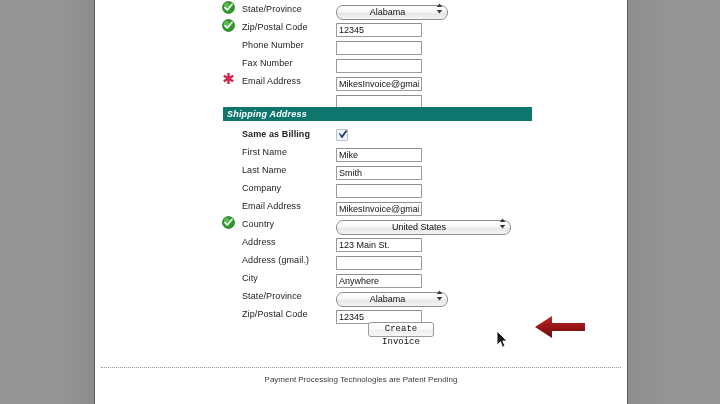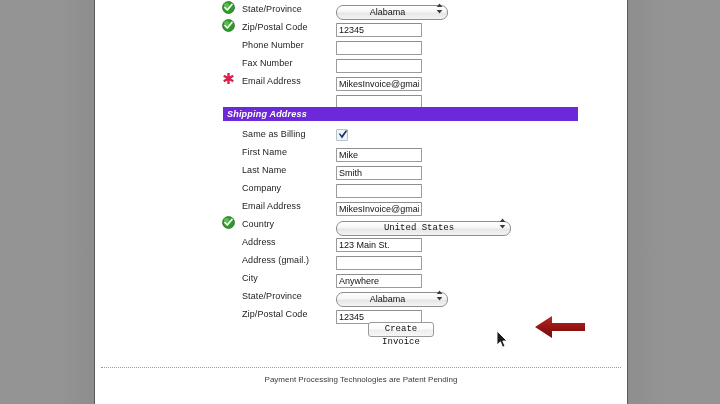--- a/index.html
+++ b/index.html
@@ -132,21 +132,20 @@
     background:
       linear-gradient(to bottom, #ffffff 0%, #f6f6f6 45%, #e6e6e6 55%, #f4f4f4 100%);
     padding: 0 14px 0 5px;
     -webkit-appearance: none;
     appearance: none;
     outline: none;
     text-align: center;
   }
   select.sel.country {
     width: 175px;
-    font-family: Liberation Mono, monospace;
   }
 
   .sel-wrap {
     position: relative;
     display: inline-block;
   }
   .sel-arrows {
     position: absolute;
     right: 5px;
     top: 2px;
@@ -165,23 +164,23 @@
     background: #eef4fa;
     border: 1px solid #b8c2cc;
     border-radius: 1px;
   }
   .cb svg { position: absolute; left: 0; top: -1px; }
 
   
   .section-bar {
     position: absolute;
     left: 128px;
-    width: 355px;
+    width: 309px;
     height: 14px;
-    background: #6d28d9;
+    background: #0f766e;
     color: #ffffff;
     font-size: 9px;
     font-weight: bold;
     font-style: italic;
     line-height: 14px;
     padding-left: 4px;
     box-sizing: border-box;
     letter-spacing: 0.2px;
   }
 
@@ -289,21 +288,21 @@
         <span class="icon-slot">
           <span class="req-icon">✱</span>
         </span>
         <span class="field-label">Email Address</span>
         <span class="field-control"><input type="text" class="txt" value="MikesInvoice@gmail.cc" style=""></span>
       </div>
       <div class="form-row" style="position: absolute; top: 90px; left: 0px; width: 100%;">
         <span class="field-control"><input type="text" class="txt" style=""></span>
       </div>
       <div class="section-bar" style="top: 107px;">Shipping Address</div>
-      <div class="form-row" style="position: absolute; top: 125px; left: 0px; width: 100%;">
+      <div class="form-row" style="position: absolute; top: 125px; left: 0px; width: 100%; font-weight: bold;">
         <span class="field-label">Same as Billing</span>
         <span class="field-control" style="top: 2px;"><span class="cb"><svg viewBox="0 0 12 12" width="12" height="12">
               <path d="M1.6 4.4 L5 9.4 L10.6 1.6 L8.6 1.6 L4.8 6.6 L3.2 4.4 Z" fill="#1b3a6b"></path>
             </svg></span></span>
       </div>
       <div class="form-row" style="position: absolute; top: 143px; left: 0px; width: 100%;">
         <span class="field-label">First Name</span>
         <span class="field-control"><input type="text" class="txt" value="Mike" style=""></span>
       </div>
       <div class="form-row" style="position: absolute; top: 161px; left: 0px; width: 100%;">

